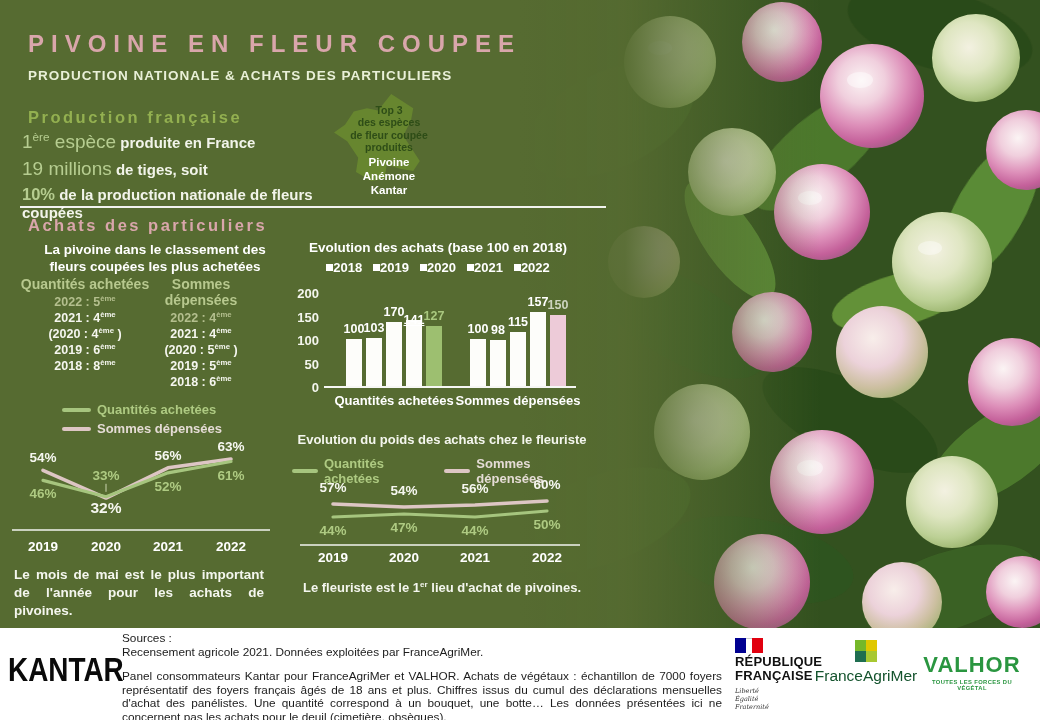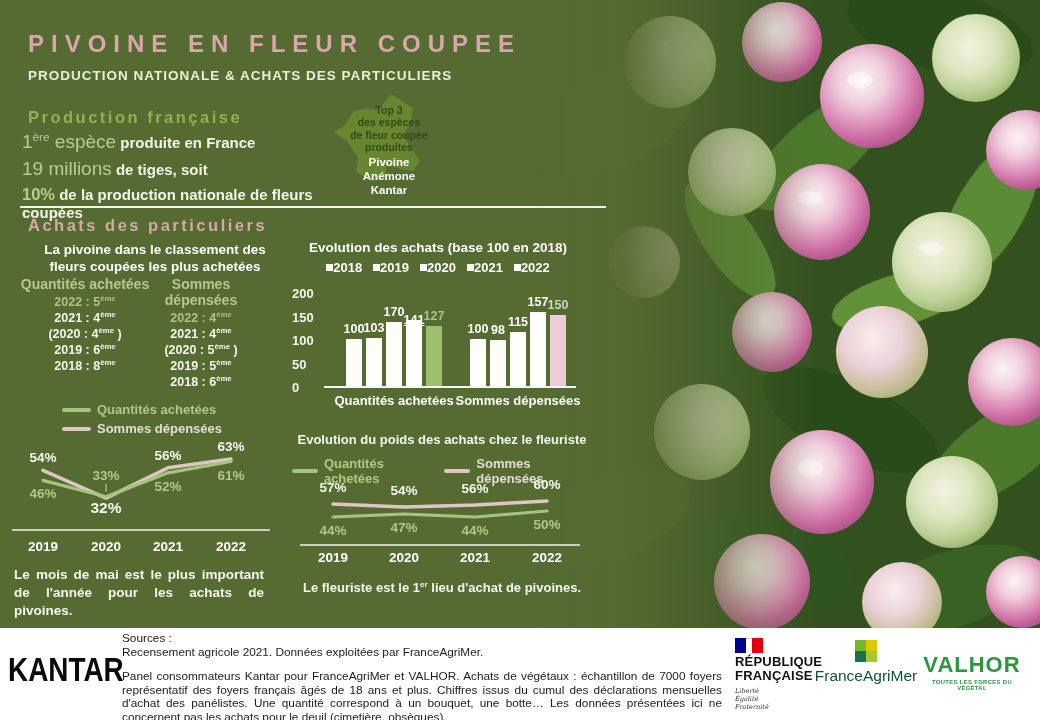--- a/index.html
+++ b/index.html
@@ -52,21 +52,21 @@
   #bar-legend .sq{width:7px;height:7px;background:#fff;display:inline-block}
   #bar-plot{position:absolute;left:32px;top:44px;width:252px;height:104px;
             border-bottom:2px solid rgba(255,255,255,.95)}
   #bar-plot .bar{position:absolute;bottom:0;background:#fdfdfa}
   #bar-plot .bar-green{background:#9dbf70}
   #bar-plot .bar-pink{background:#edcbd8}
   #bar-plot .bar-lbl{position:absolute;width:30px;text-align:center;color:#fff;
                      font-size:12.5px;font-weight:600}
   #bar-plot .lbl-green{color:#a9c87f}
   #bar-plot .lbl-pink{color:#cdd4c0}
-  .ytick{position:absolute;left:0;width:27px;color:#f4f6ee;
+  .ytick{position:absolute;left:0;width:27px;text-align:right;color:#f4f6ee;
          font-size:13px;font-weight:600}
   .bc-group{position:absolute;top:153px;width:140px;text-align:center;color:#fff;
             font-size:13px;font-weight:600}
 
   
   #mai-title{left:38px;top:380px;color:#fff;font-size:13.5px;font-weight:700}
   #mai-legend{left:62px;top:400px}
   #mai-legend .leg-item{display:flex;align-items:center;gap:6px;height:19px}
   #fl-title{left:296px;top:432px;width:292px;text-align:center;color:#f4f6ee;
             font-size:13px;font-weight:600}

